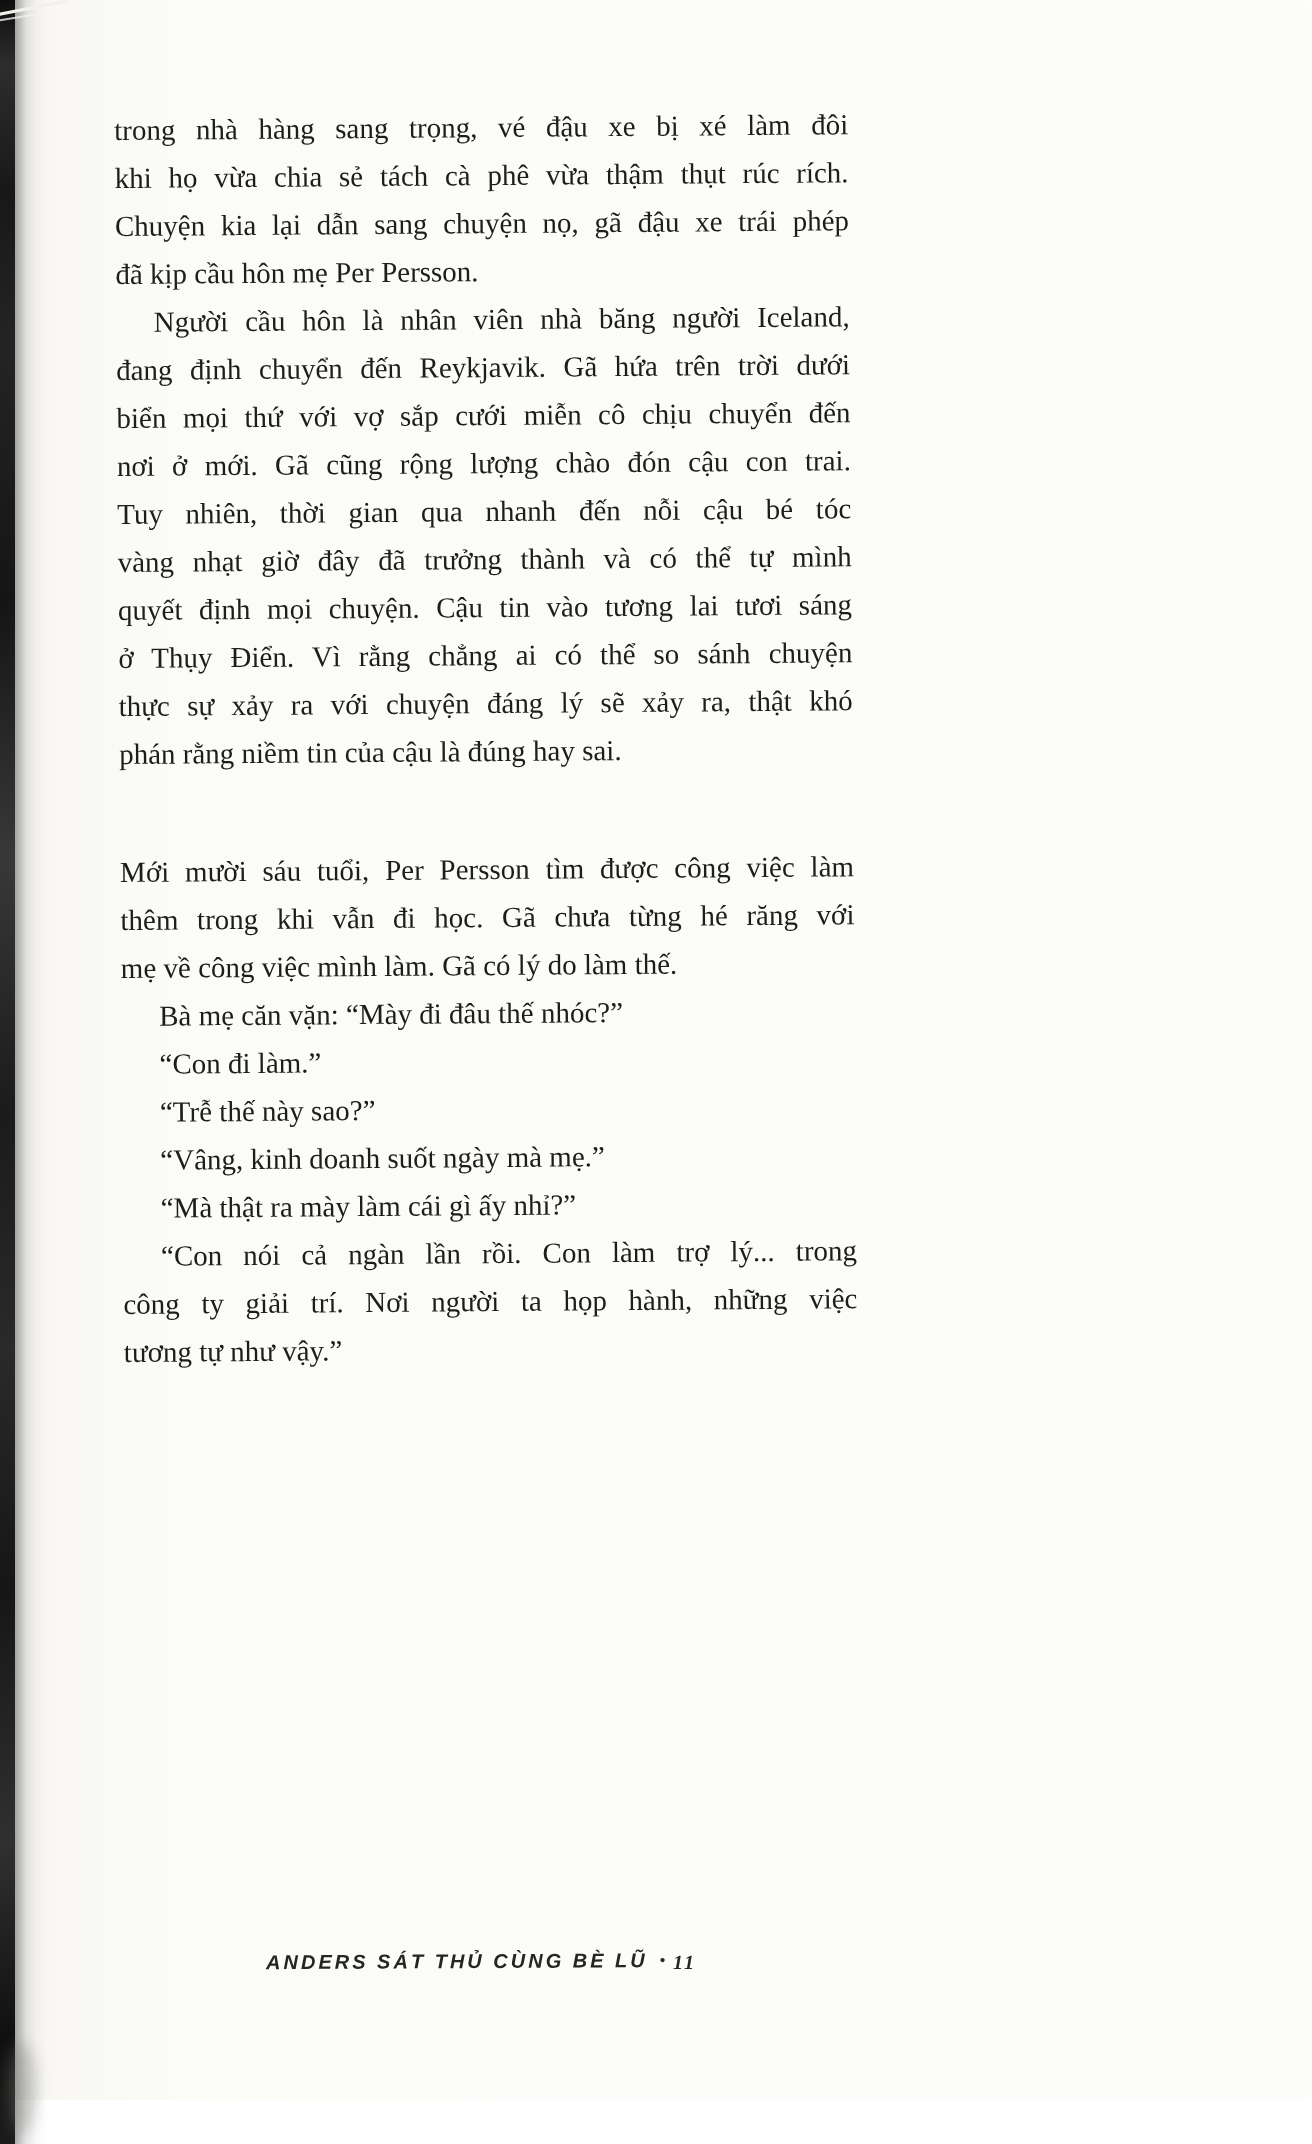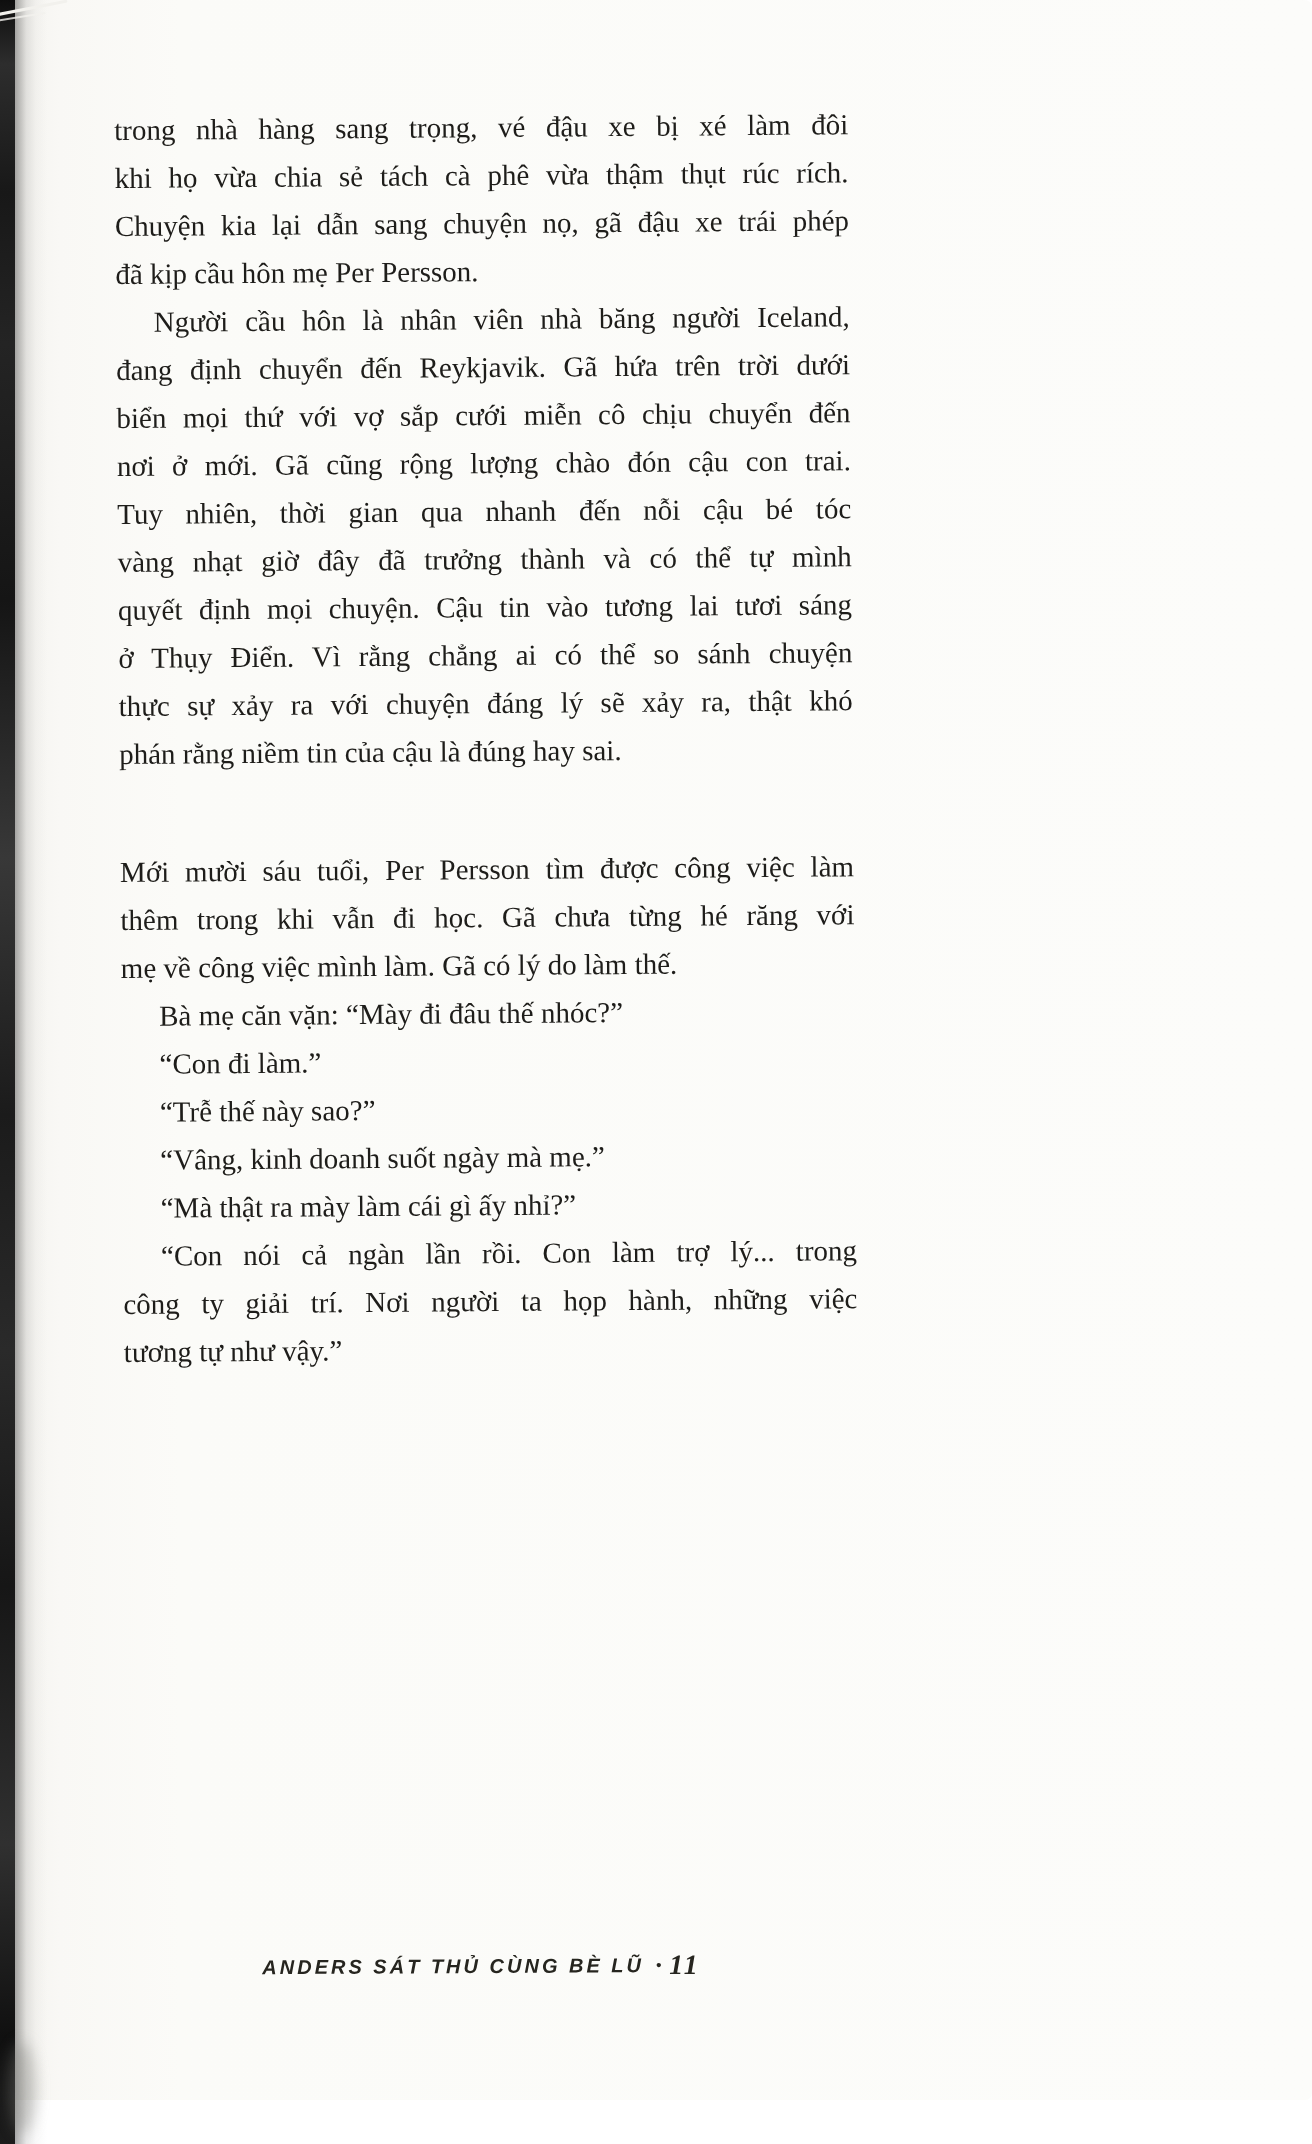--- a/index.html
+++ b/index.html
@@ -56,21 +56,21 @@
     text-align:center;
     font-family:"Liberation Sans","DejaVu Sans",sans-serif;
     font-weight:bold; font-style:italic;
     font-size:20px; letter-spacing:3px;
     color:#26251f;
     transform:rotate(-0.3deg);
   }
   .footer .dot { margin:0 8px 0 12px; font-size:15px; letter-spacing:0; vertical-align:2px; }
   .footer .pagenum {
     font-family:"Liberation Serif","DejaVu Serif",serif;
-    font-size:28px; letter-spacing:2px; vertical-align:-2px;
+    font-size:20px; letter-spacing:2px; vertical-align:-2px;
   }
 </style>
 </head>
 <body>
 
 <div class="page">
   <div class="binding"></div>
   <div class="binding-fade"></div>
   <div class="scratch s1"></div>
   <div class="scratch s2"></div>

